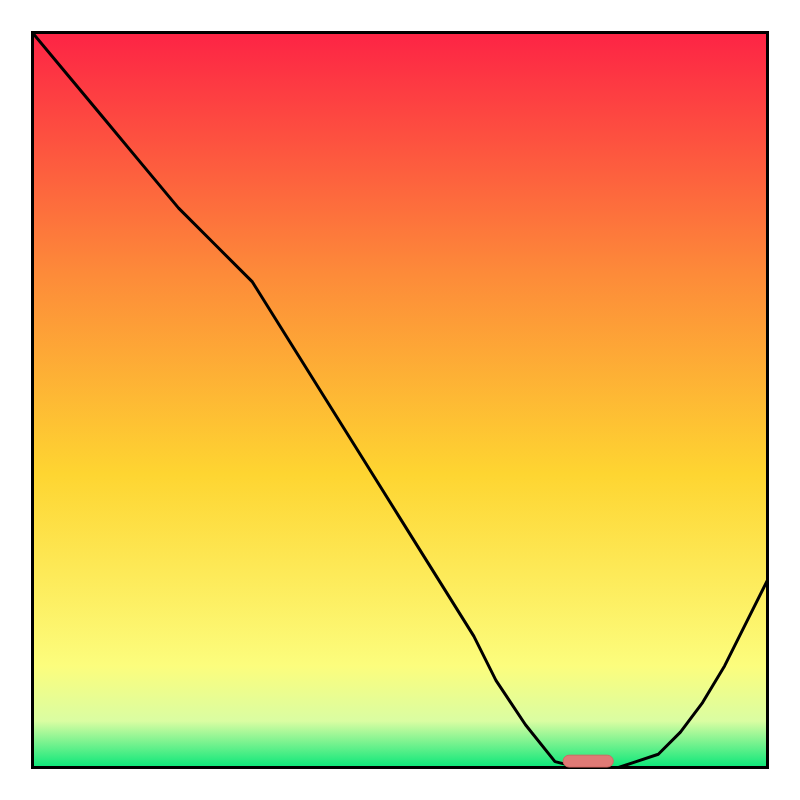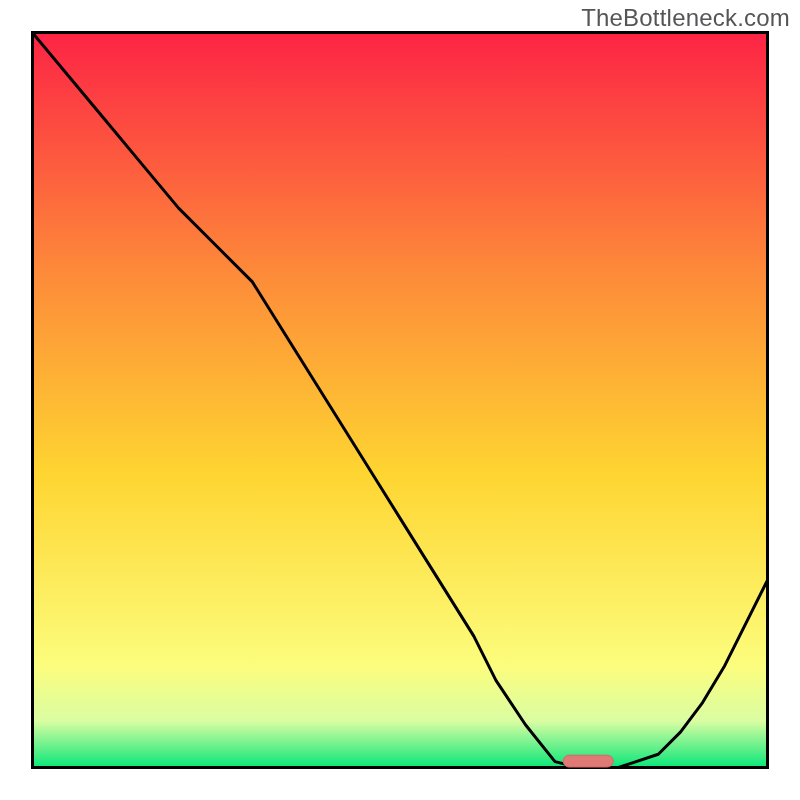--- a/index.html
+++ b/index.html
@@ -36,21 +36,20 @@
   .chart svg {
     display: block;
     width: 738px;
     height: 738px;
   }
 </style>
 </head>
 <body>
 
 <div class="frame">
-  <div class="watermark">TheBottleneck.com</div>
   <div class="chart">
     <svg id="chart-svg" viewBox="0 0 738 738" preserveAspectRatio="none">
         <defs>
           <linearGradient id="bgGrad" x1="0" y1="0" x2="0" y2="1">
             <stop offset="0%" stop-color="#fd2345"></stop>
             <stop offset="33%" stop-color="#fd8b39"></stop>
             <stop offset="60%" stop-color="#fed531"></stop>
             <stop offset="86%" stop-color="#fcfd7d"></stop>
             <stop offset="93.5%" stop-color="#dafda2"></stop>
             <stop offset="100%" stop-color="#03e678"></stop>

